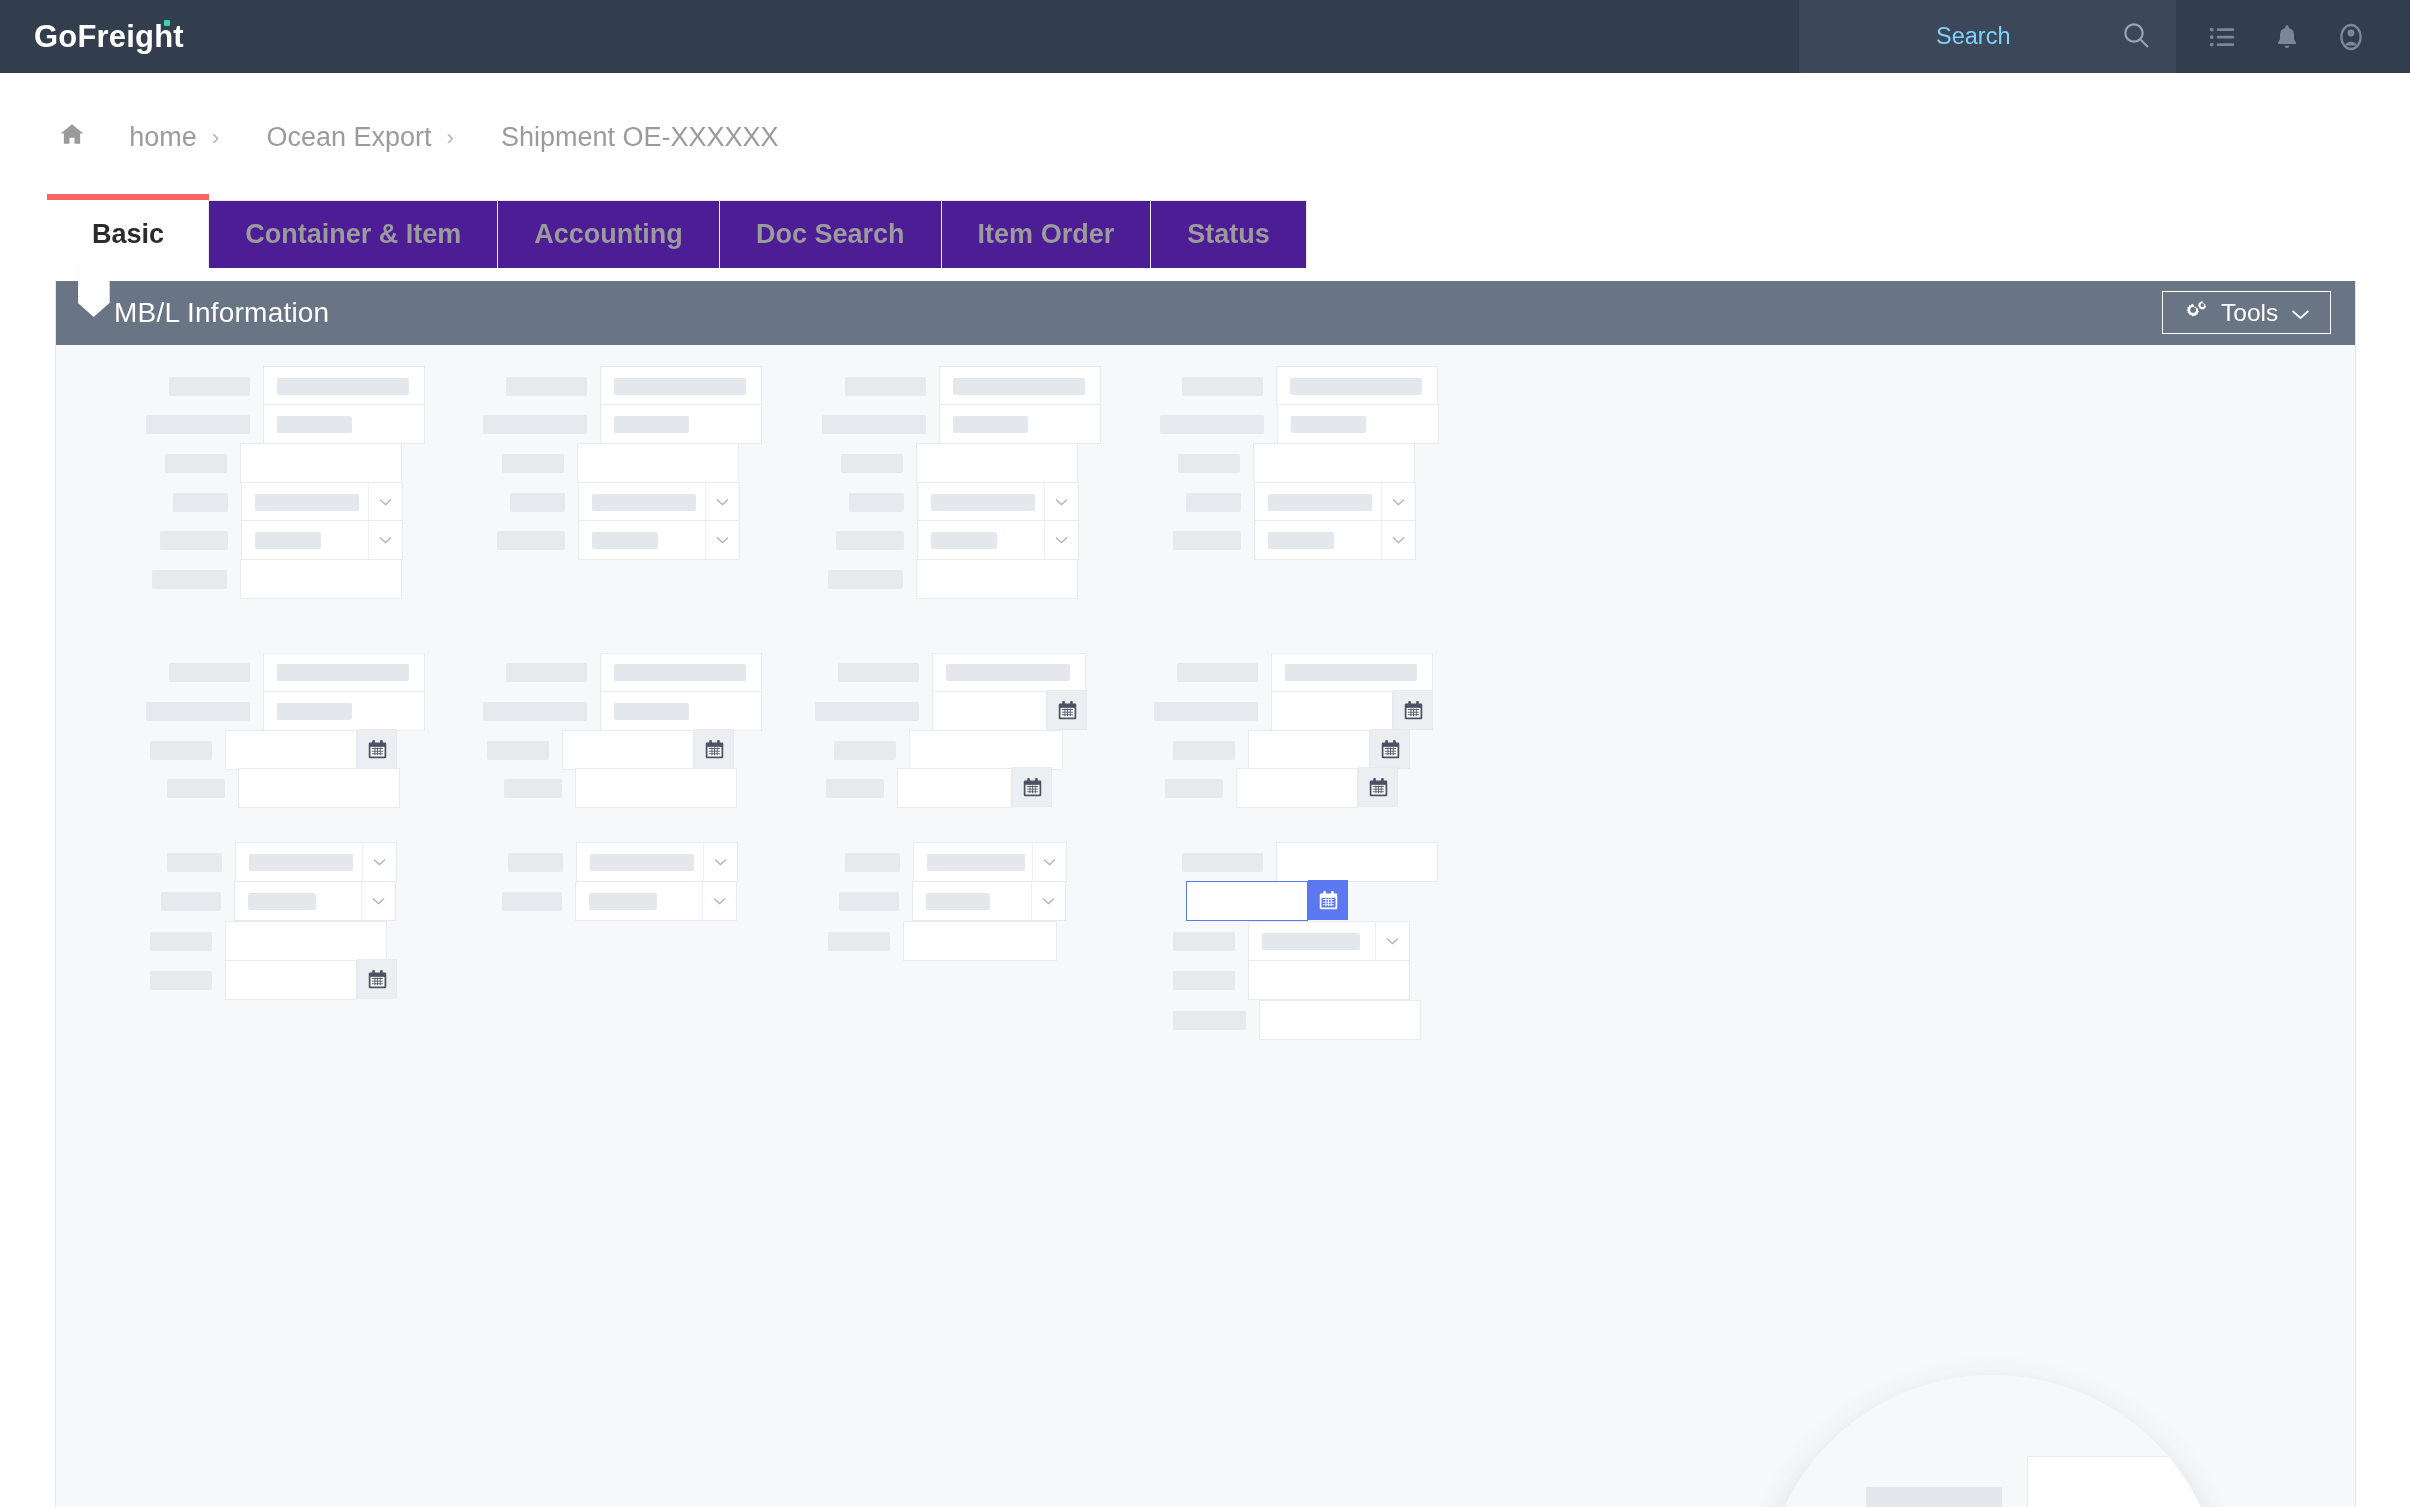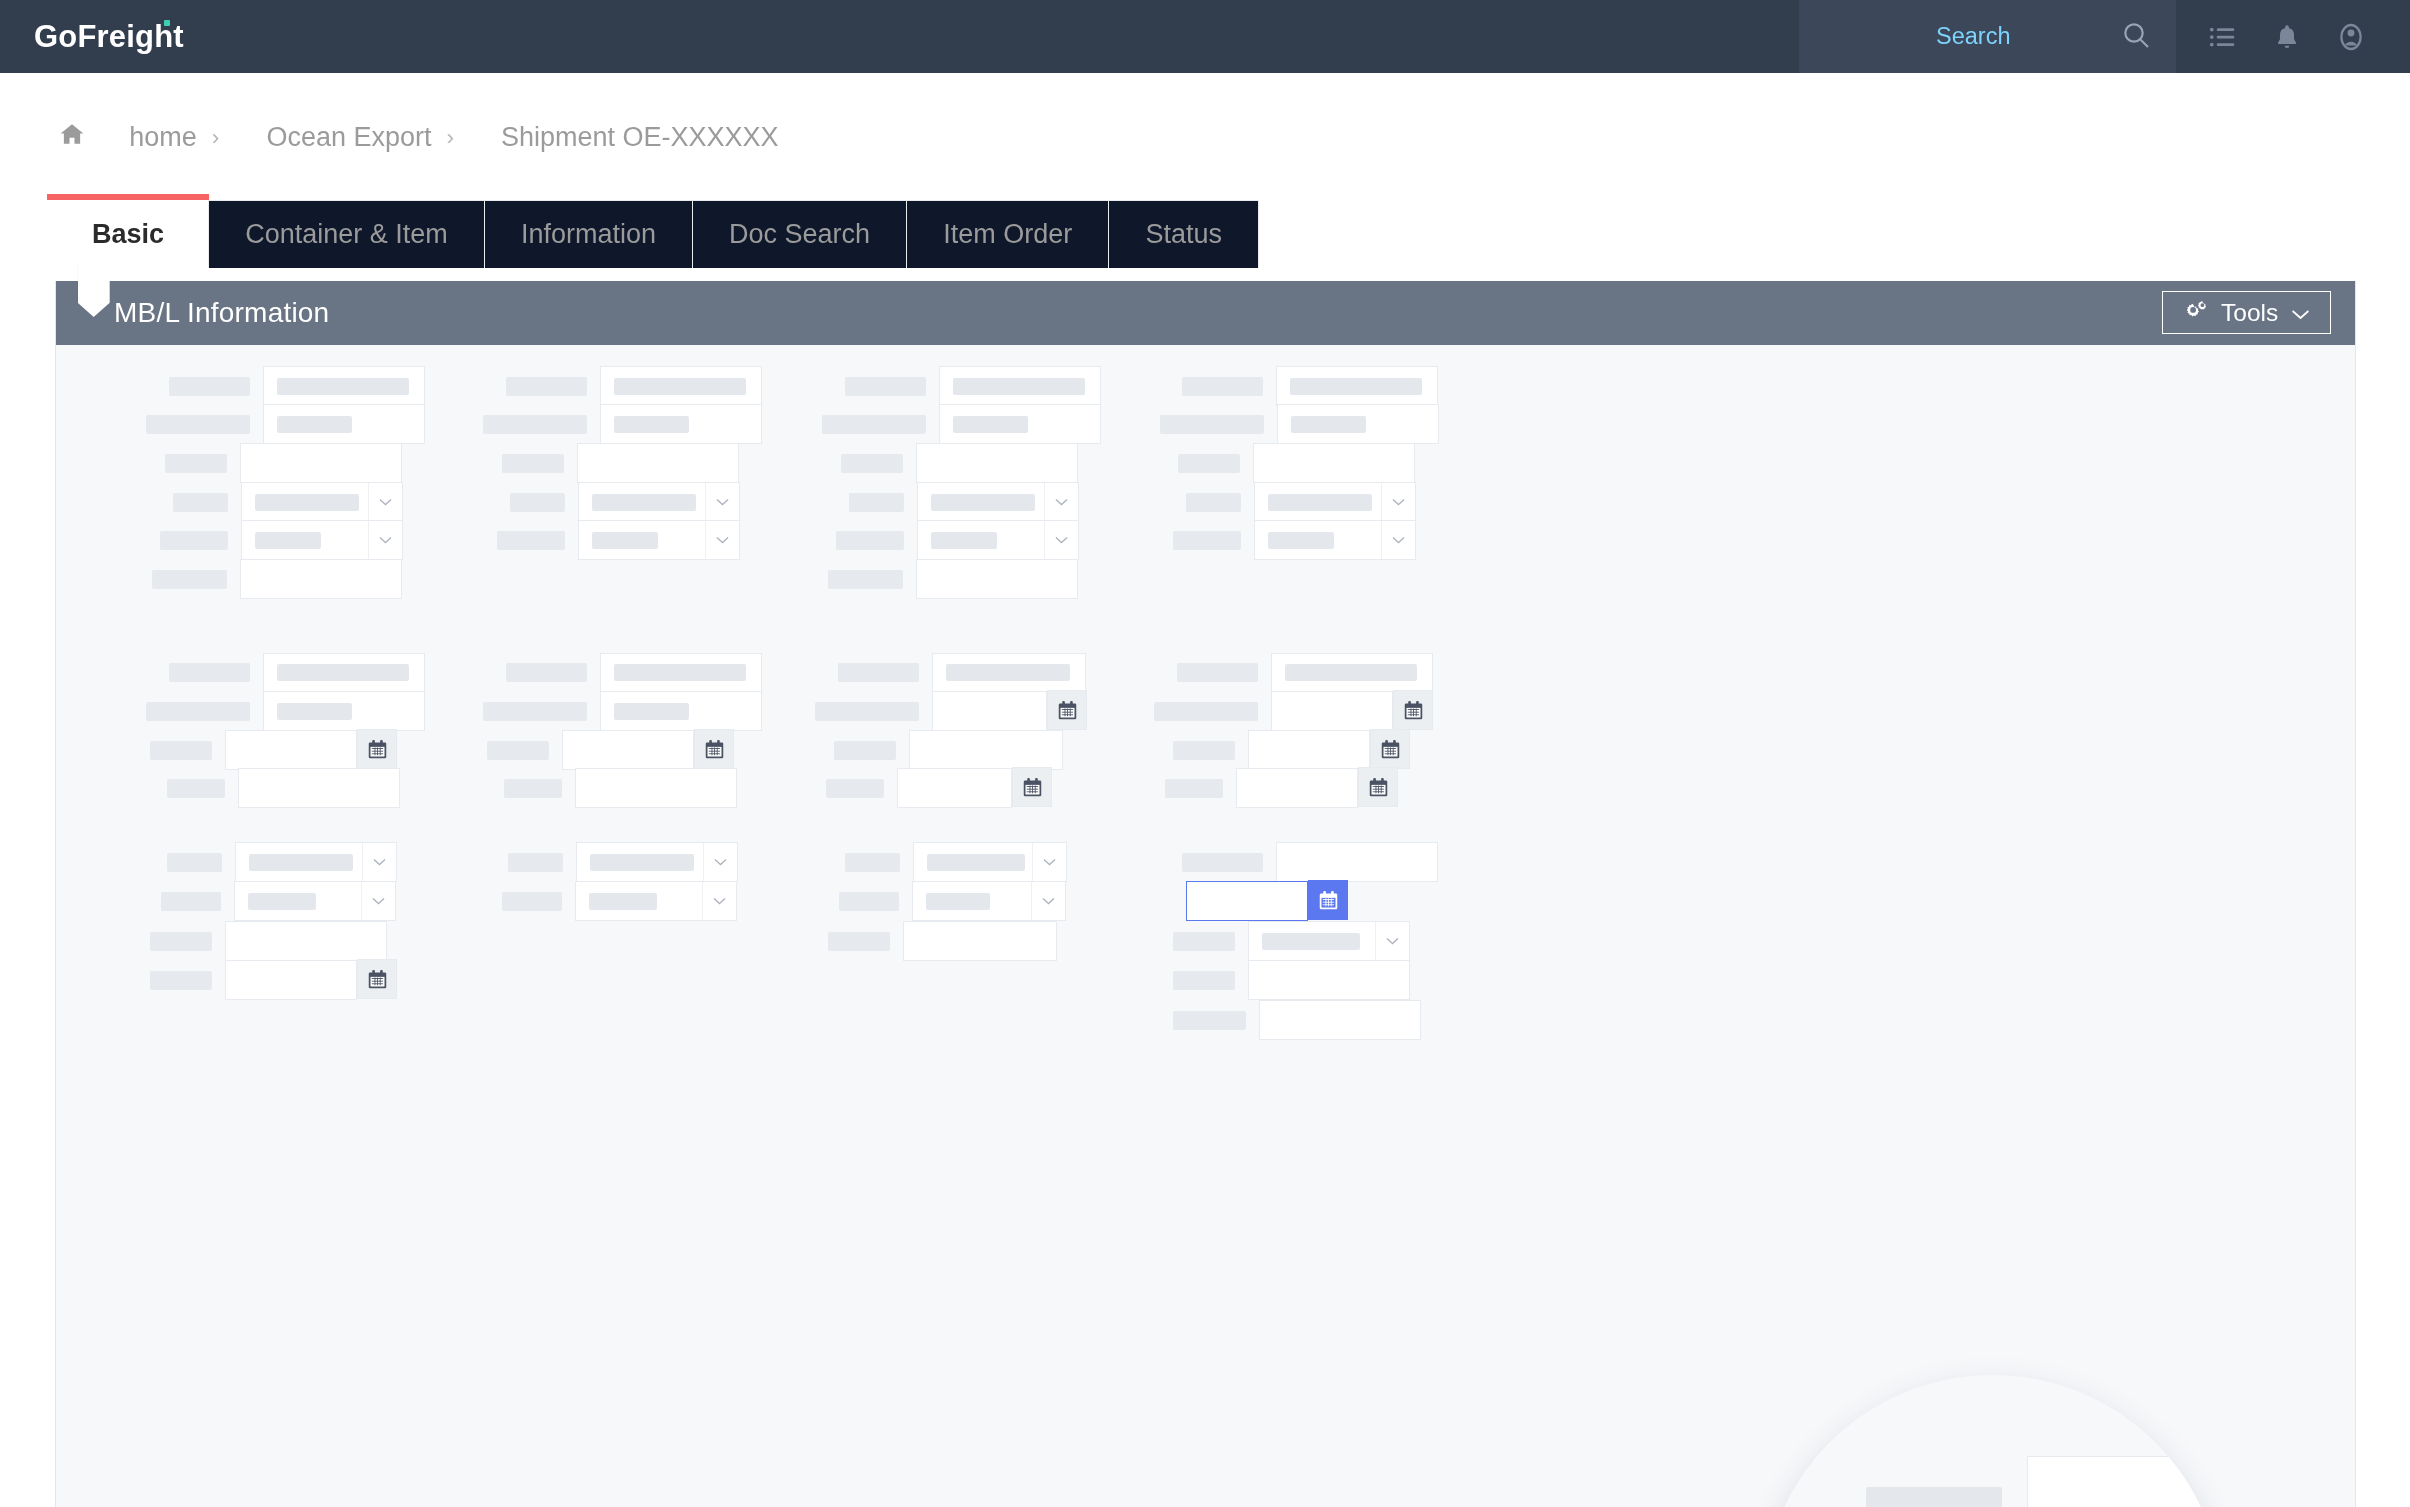--- a/index.html
+++ b/index.html
@@ -47,22 +47,22 @@
   .breadcrumb .home-wrap { display: flex; align-items: center; gap: 11.3px; }
 
   
   .tabbar {
     position: absolute; left: 47px; top: 183px;
     display: flex; align-items: flex-end; height: 85px;
   }
   .tab {
     height: 68px; display: flex; align-items: center; justify-content: center;
     padding: 8px 36px; font-size: 27px; color: #9b9b9b;
-    background: #0f172a; border: 0.9px solid #e9ebee; border-bottom: none;
-    margin-left: -0.9px; min-width: 141px;
+    background: #4c1d95; border: 0.9px solid #e9ebee; border-bottom: none;
+    margin-left: -0.9px; min-width: 141px; font-weight: bold;
   }
   .tab.active {
     background: #ffffff; color: #2b2b2b; font-weight: 700;
     border: none; border-top: 6.6px solid #f86464;
     height: 74px; margin-left: 0; padding: 0 45px;
   }
 
   
   .panel {
     position: absolute; left: 55px; top: 281px;
@@ -196,21 +196,21 @@
 </div>
 
 <div class="tabbar">
   <div class="tab active">
     <span>Basic</span>
   </div>
   <div class="tab">
     <span>Container &amp; Item</span>
   </div>
   <div class="tab">
-    <span>Information</span>
+    <span>Accounting</span>
   </div>
   <div class="tab">
     <span>Doc Search</span>
   </div>
   <div class="tab">
     <span>Item Order</span>
   </div>
   <div class="tab">
     <span>Status</span>
   </div>

